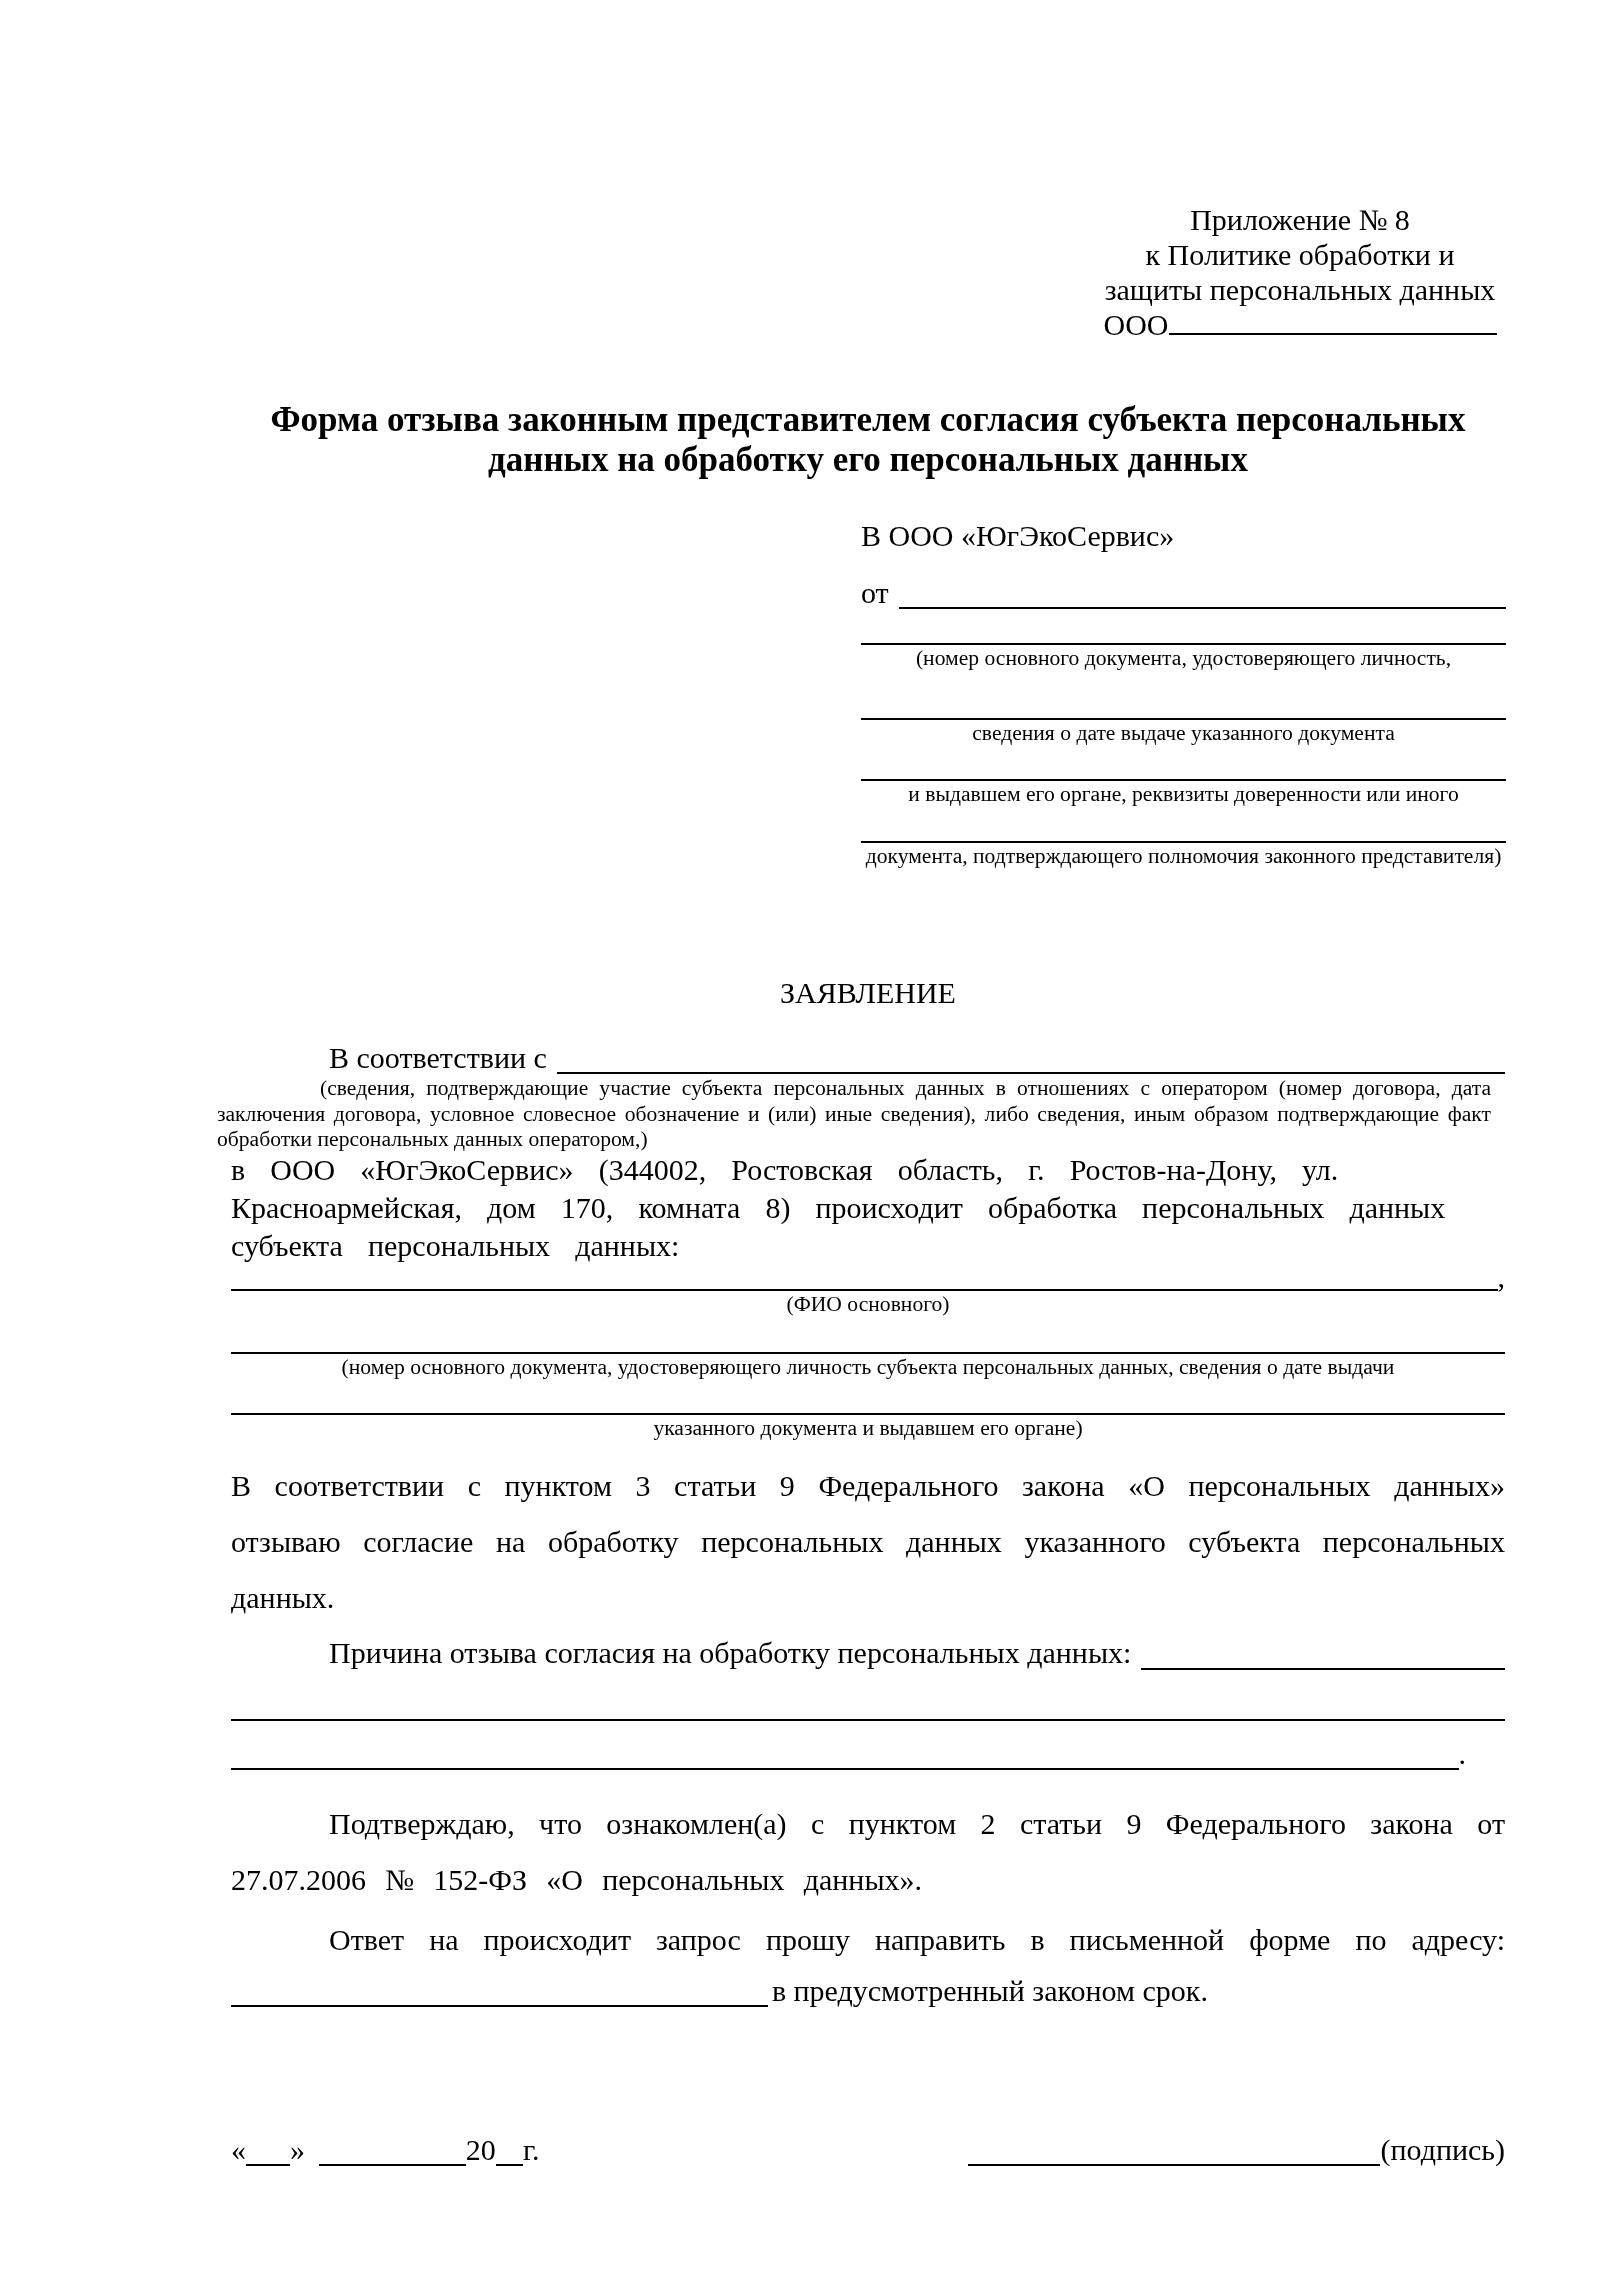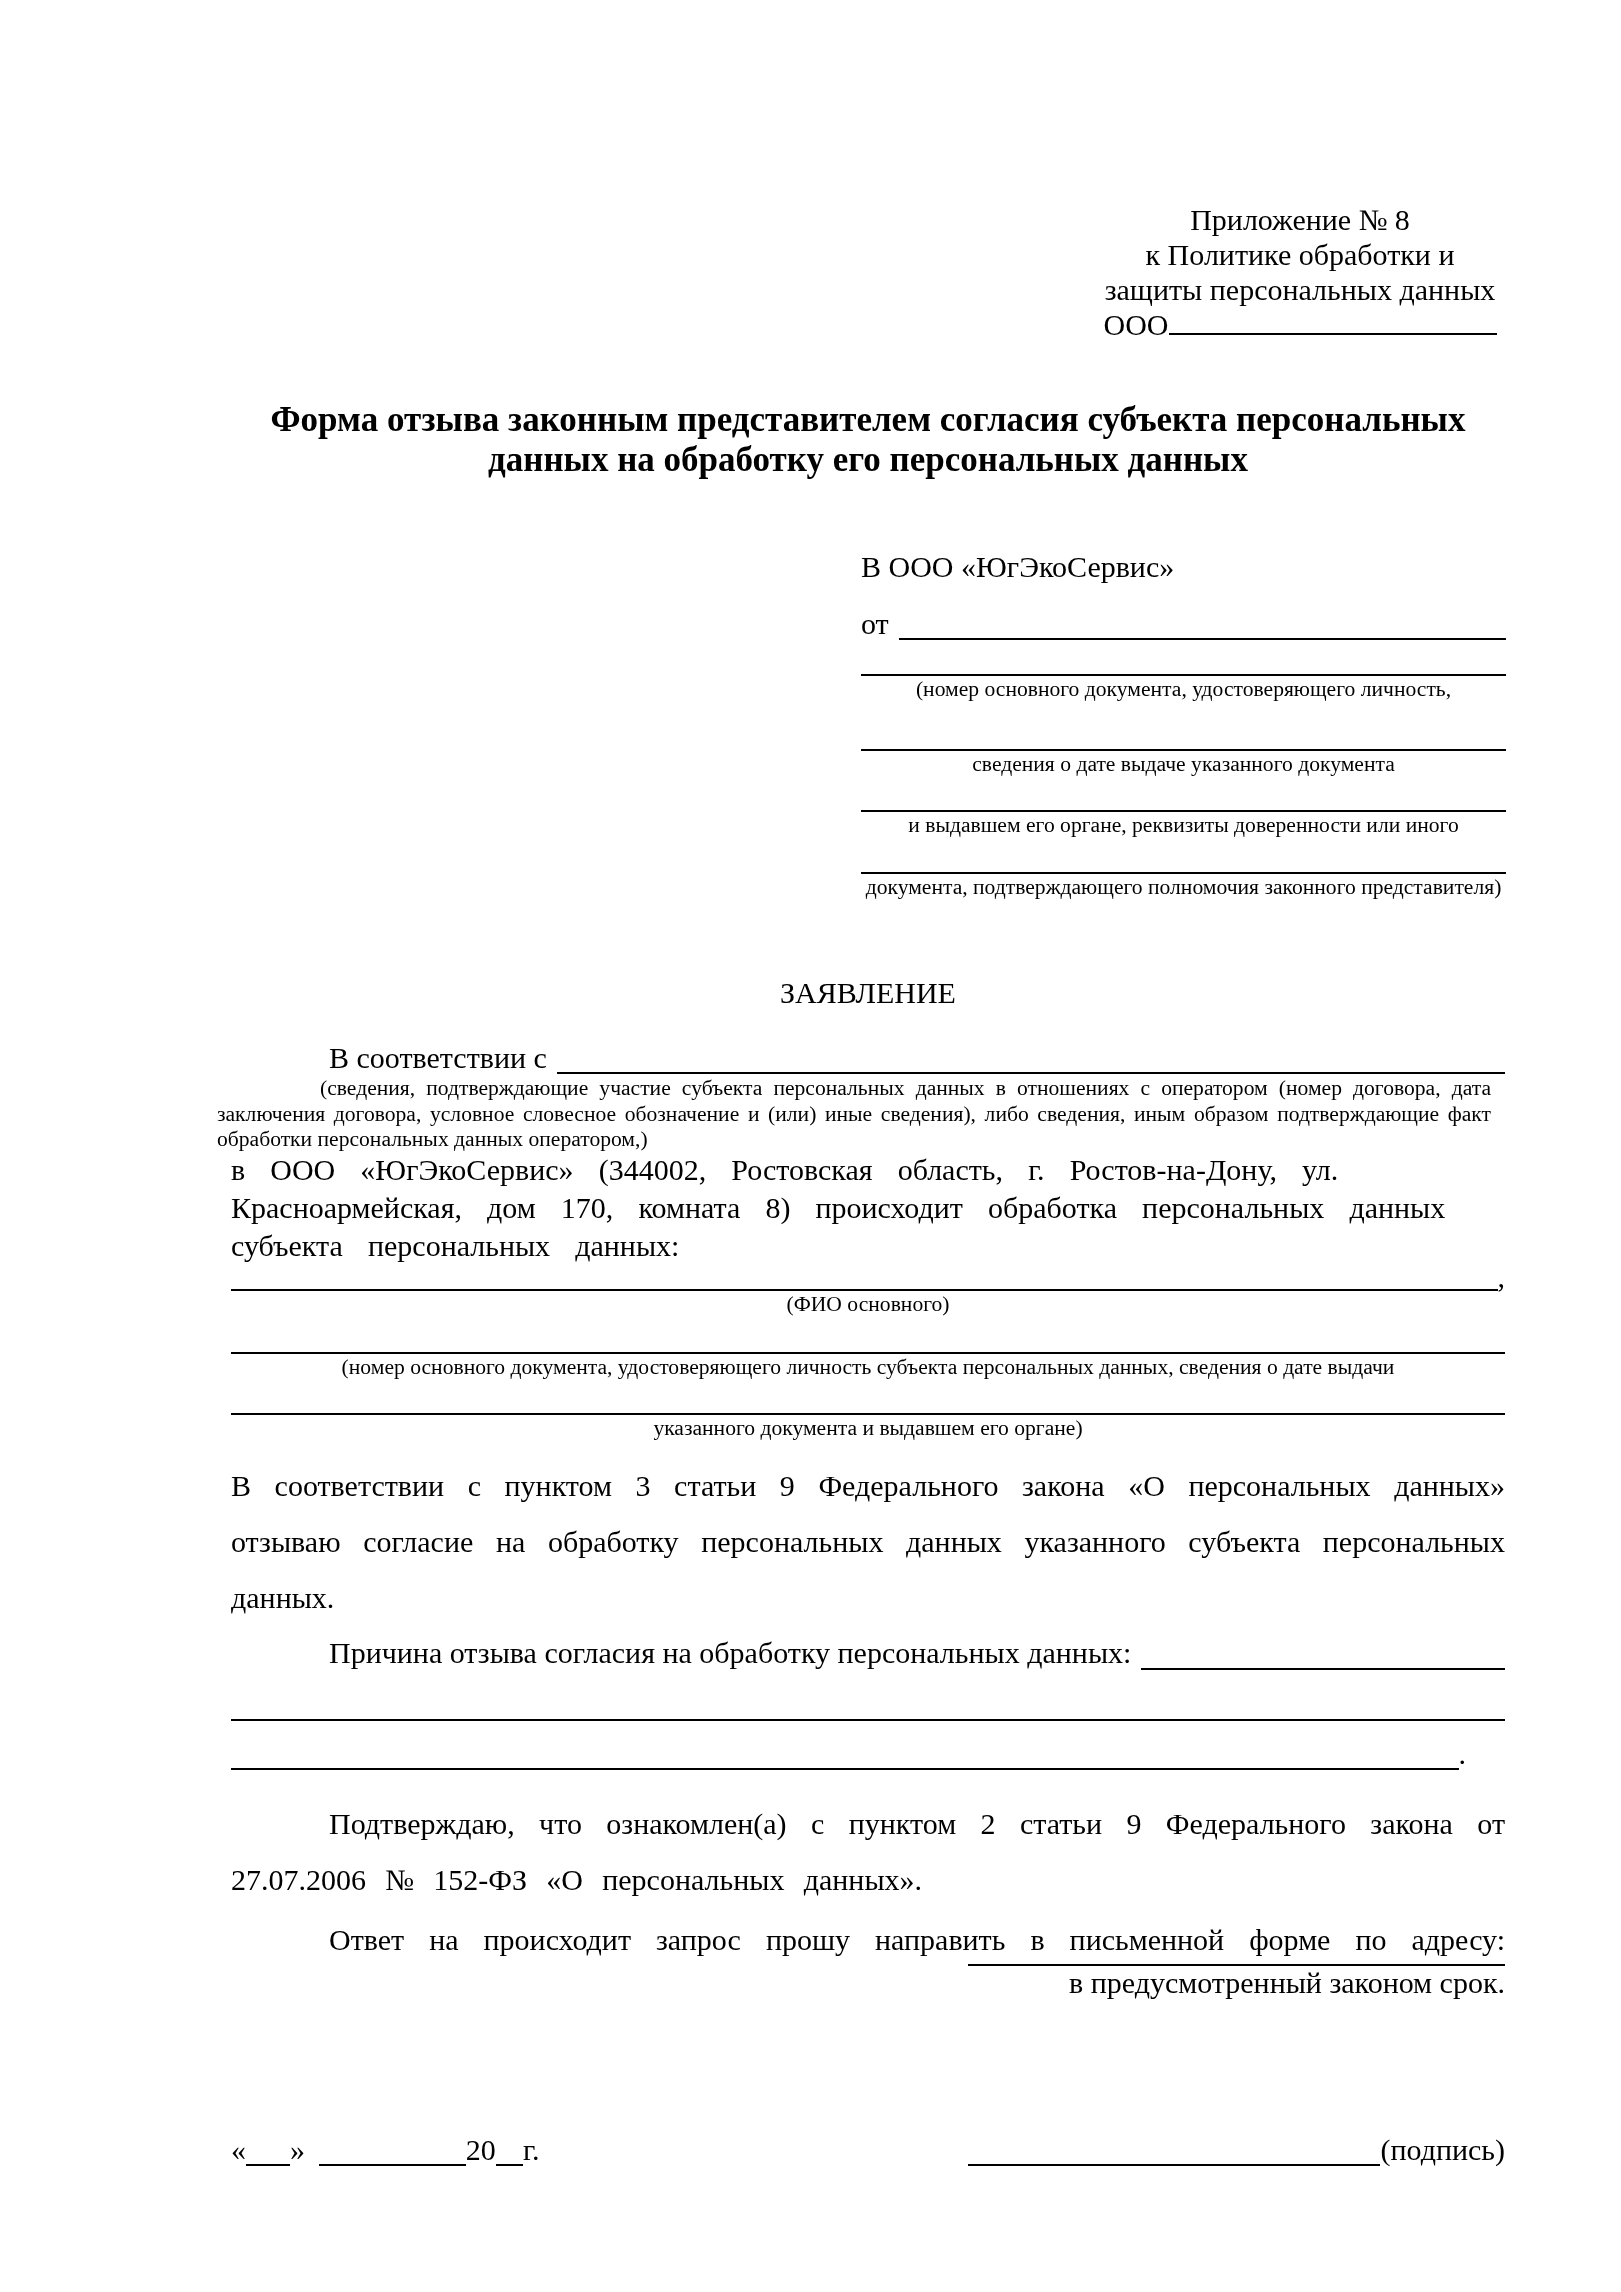--- a/index.html
+++ b/index.html
@@ -12,21 +12,21 @@
     color:#000;
     overflow:hidden;
   }
   .abs{position:absolute;}
   
   .appendix{left:1094px;top:202px;width:412px;font-size:30px;line-height:35px;text-align:center;}
   .blank{display:inline-block;border-bottom:2.9px solid #000;height:25.5px;vertical-align:baseline;}
   
   .title{left:231px;top:400px;width:1274px;text-align:center;font-weight:bold;font-size:35px;line-height:40px;}
   
-  .addressee{left:861px;top:548px;width:645px;font-size:30px;}
+  .addressee{left:861px;top:517px;width:645px;font-size:30px;}
   .addr-to{line-height:37px;}
   .addr-from{display:flex;align-items:flex-end;height:55px;}
   .addr-from .lbl{flex:0 0 auto;line-height:33px;}
   .uline{flex:1 1 auto;border-bottom:2.9px solid #000;height:2px;align-self:flex-end;margin-left:9.8px;}
   .cap{font-size:21.6px;line-height:27.4px;text-align:center;}
   .bl{border-bottom:2.9px solid #000;}
   
   .zayav{left:231px;top:973px;width:1274px;text-align:center;font-size:30px;line-height:39px;}
   .introrow{left:231px;top:1035px;width:1274px;display:flex;align-items:flex-end;height:39px;font-size:30px;}
   .introrow .lbl{flex:0 0 auto;padding-left:98px;line-height:33px;}
@@ -37,21 +37,21 @@
   .fio-row .tail{flex:0 0 auto;line-height:29px;}
   .wdpar{left:231px;top:1458px;width:1274px;font-size:30px;line-height:56px;text-align:justify;word-spacing:13.7px;}
   .reasonrow{left:231px;top:1627px;width:1274px;display:flex;align-items:flex-end;height:43px;font-size:30px;}
   .reasonrow .lbl{flex:0 0 auto;padding-left:98px;line-height:35px;}
   .reasonlines{left:231px;top:1679px;width:1274px;font-size:30px;}
   .rrow{display:flex;align-items:flex-end;height:49px;padding-right:39px;}
   .rrow .tail{flex:0 0 auto;line-height:33px;}
   .confpar{left:231px;top:1796px;width:1274px;font-size:30px;line-height:56px;text-align:justify;text-indent:98px;word-spacing:11.8px;}
   .reply{left:231px;top:1917px;width:1274px;font-size:30px;}
   .reply1{line-height:45px;text-indent:98px;text-align:justify;text-align-last:justify;}
-  .reply2{display:flex;align-items:flex-end;height:45px;flex-direction:column;}
+  .reply2{display:flex;align-items:flex-end;height:45px;}
   .reply2 .rl{flex:0 0 auto;width:537px;border-bottom:2.9px solid #000;height:2px;align-self:flex-end;}
   .reply2 .tail{flex:0 0 auto;line-height:33px;margin-left:3.9px;}
   
   .footer{left:231px;top:2119px;width:1274px;display:flex;justify-content:space-between;align-items:flex-end;height:47px;font-size:30px;}
   .fgroup{display:flex;align-items:flex-end;}
   .fgroup span{line-height:33px;}
   .fblank{border-bottom:2.9px solid #000;height:2px;align-self:flex-end;display:inline-block;}
 </style>
 </head>
 <body>

